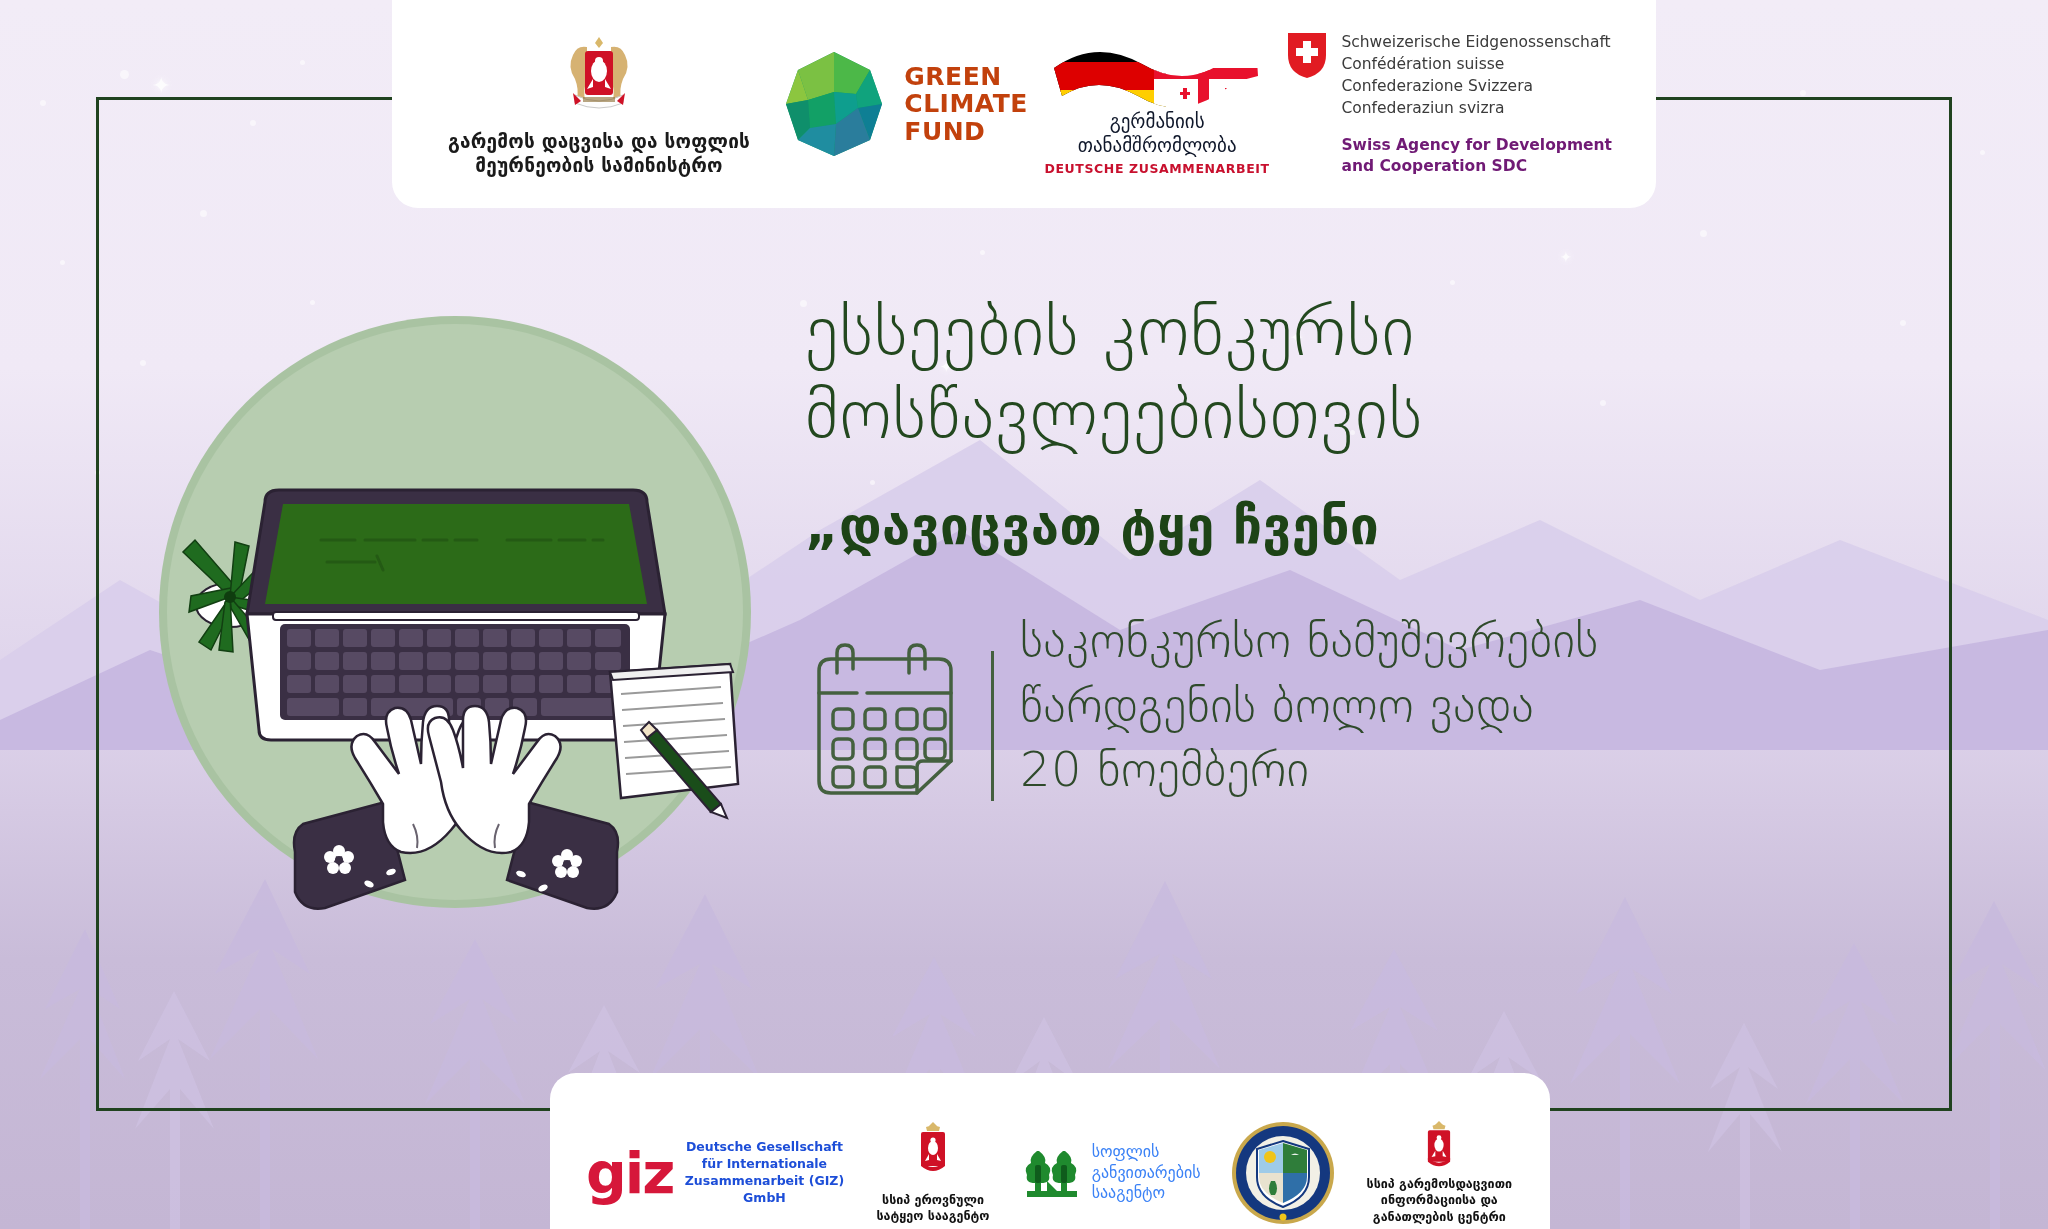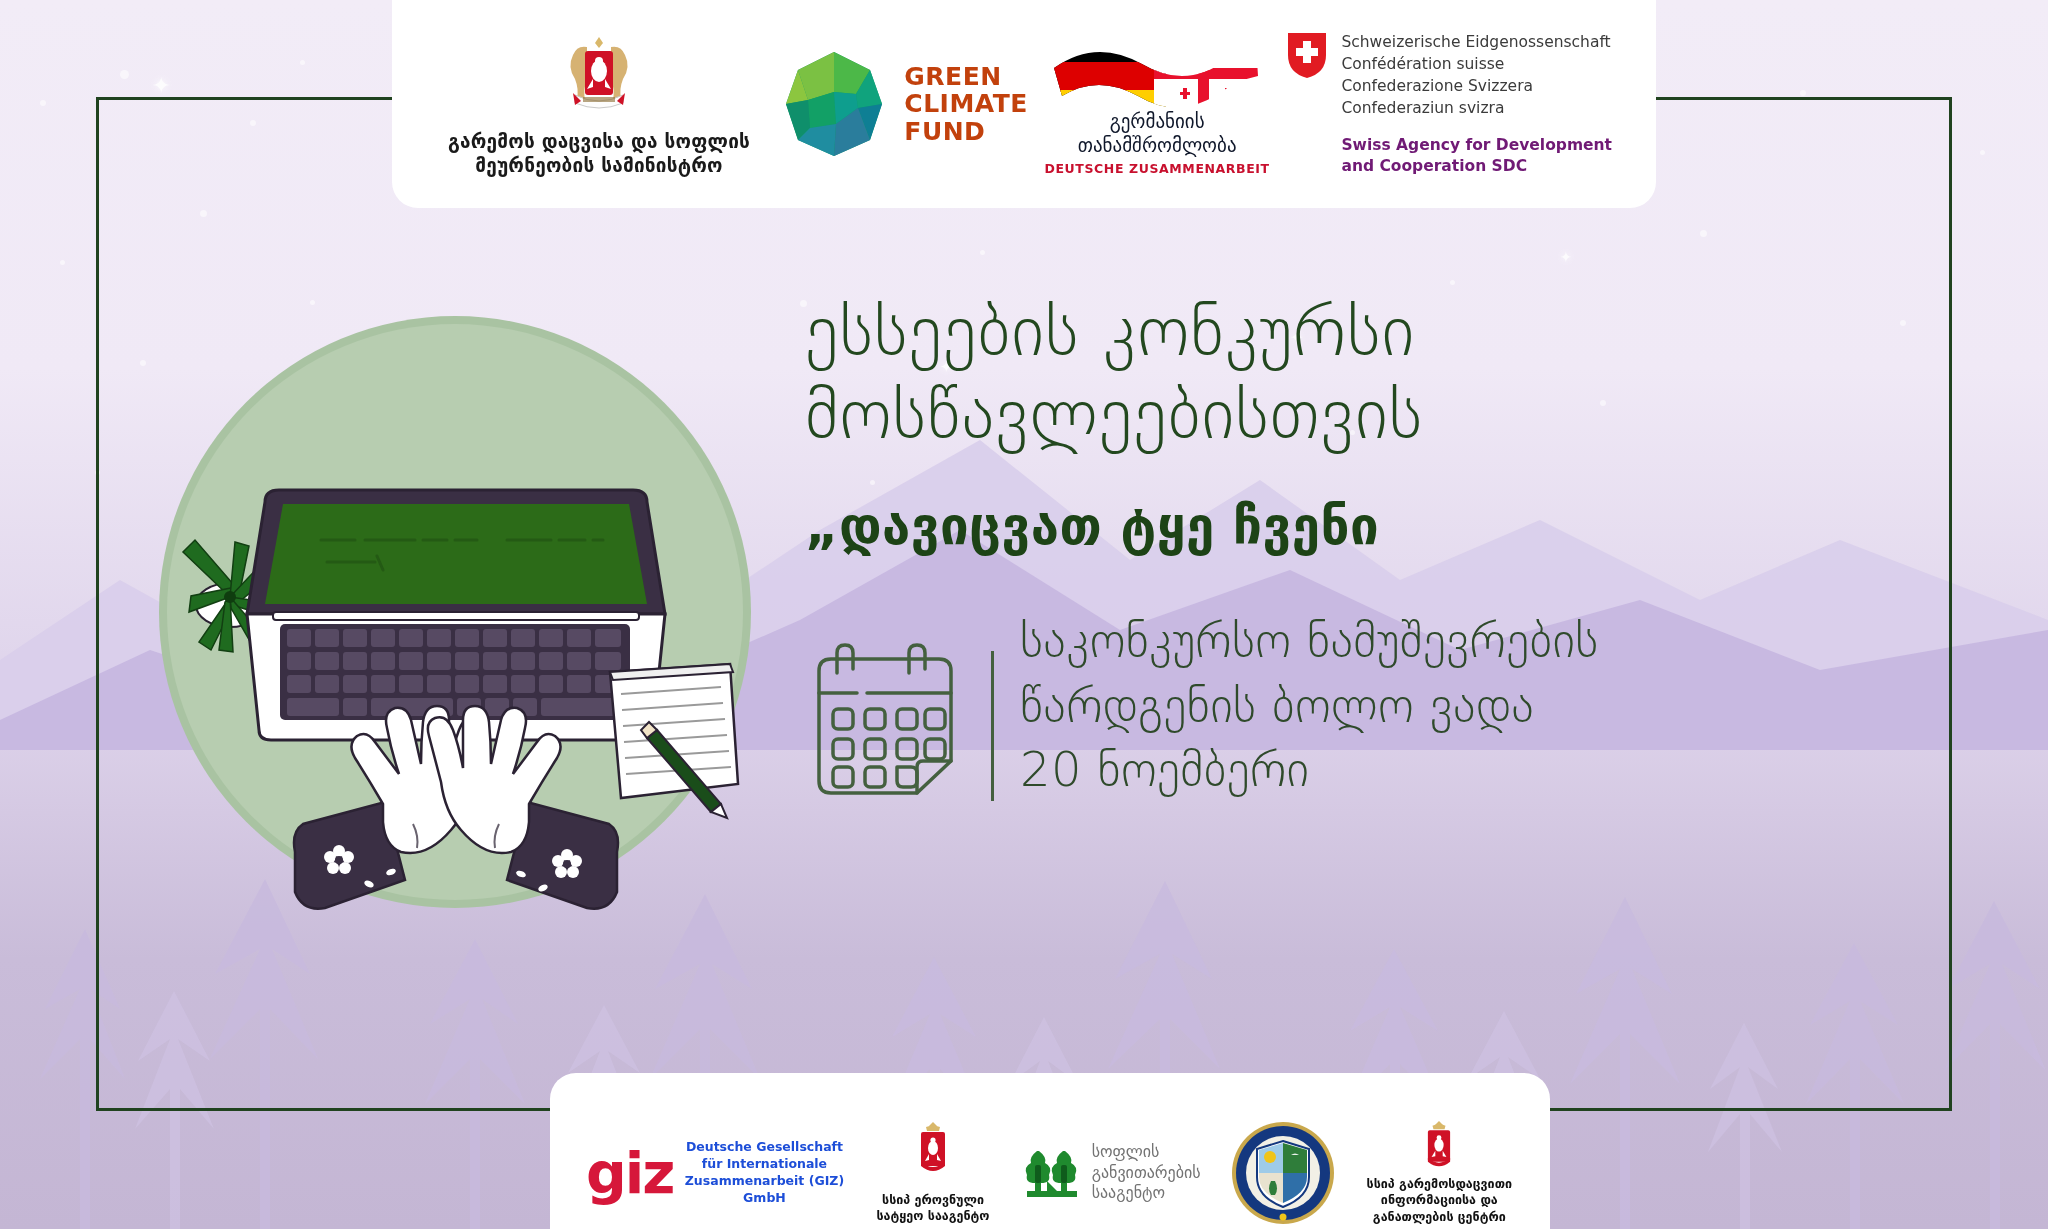--- a/index.html
+++ b/index.html
@@ -101,21 +101,21 @@
   }
   .giz { display:flex; align-items:center; gap:10px; }
   .giz-word { font-size:57px; font-weight:700; color:#d6173a; line-height:.85; letter-spacing:-2px;
               font-family:"DejaVu Sans","Liberation Sans",sans-serif; }
   .giz-sub { font-size:12.5px; color:#1d4ed8; line-height:1.35; font-weight:700;text-align:center; }
 
   .nfa { display:flex; flex-direction:column; align-items:center; gap:16px; width:135px; }
   .nfa-text { font-size:12.5px; font-weight:700; color:#111; text-align:center; line-height:1.3; }
 
   .rda { display:flex; align-items:center; gap:9px; width:180px; }
-  .rda-text { font-size:16px; color:#737373; line-height:1.3; }
+  .rda-text { font-size:16px; color:#3b82f6; line-height:1.3; }
 
   .eiec { display:flex; flex-direction:column; align-items:center; gap:5px; width:175px; }
   .eiec-text { font-size:12.5px; font-weight:700; color:#111; text-align:center; line-height:1.32; }
 
   .mepa-seal { display:flex; align-items:center; }
 </style>
 </head>
 <body>
 
 <div id="poster">

